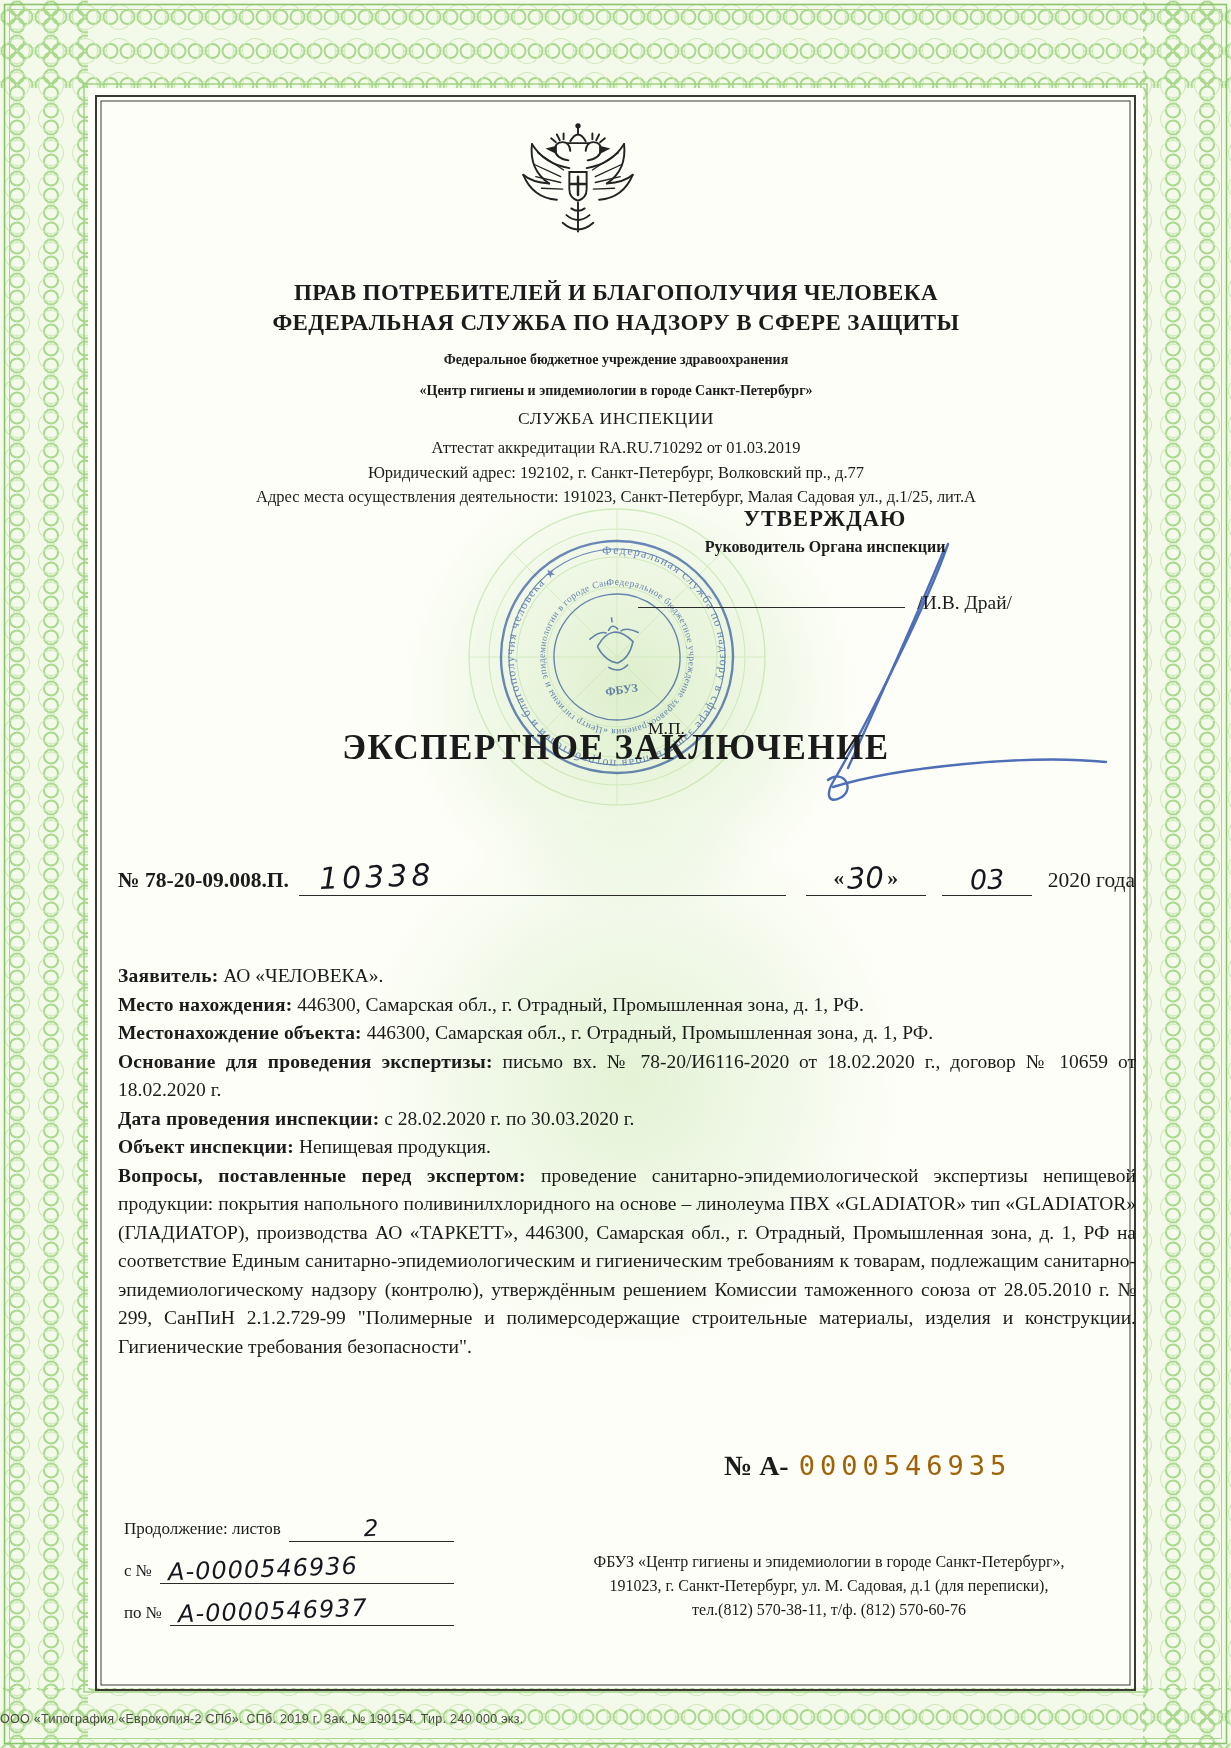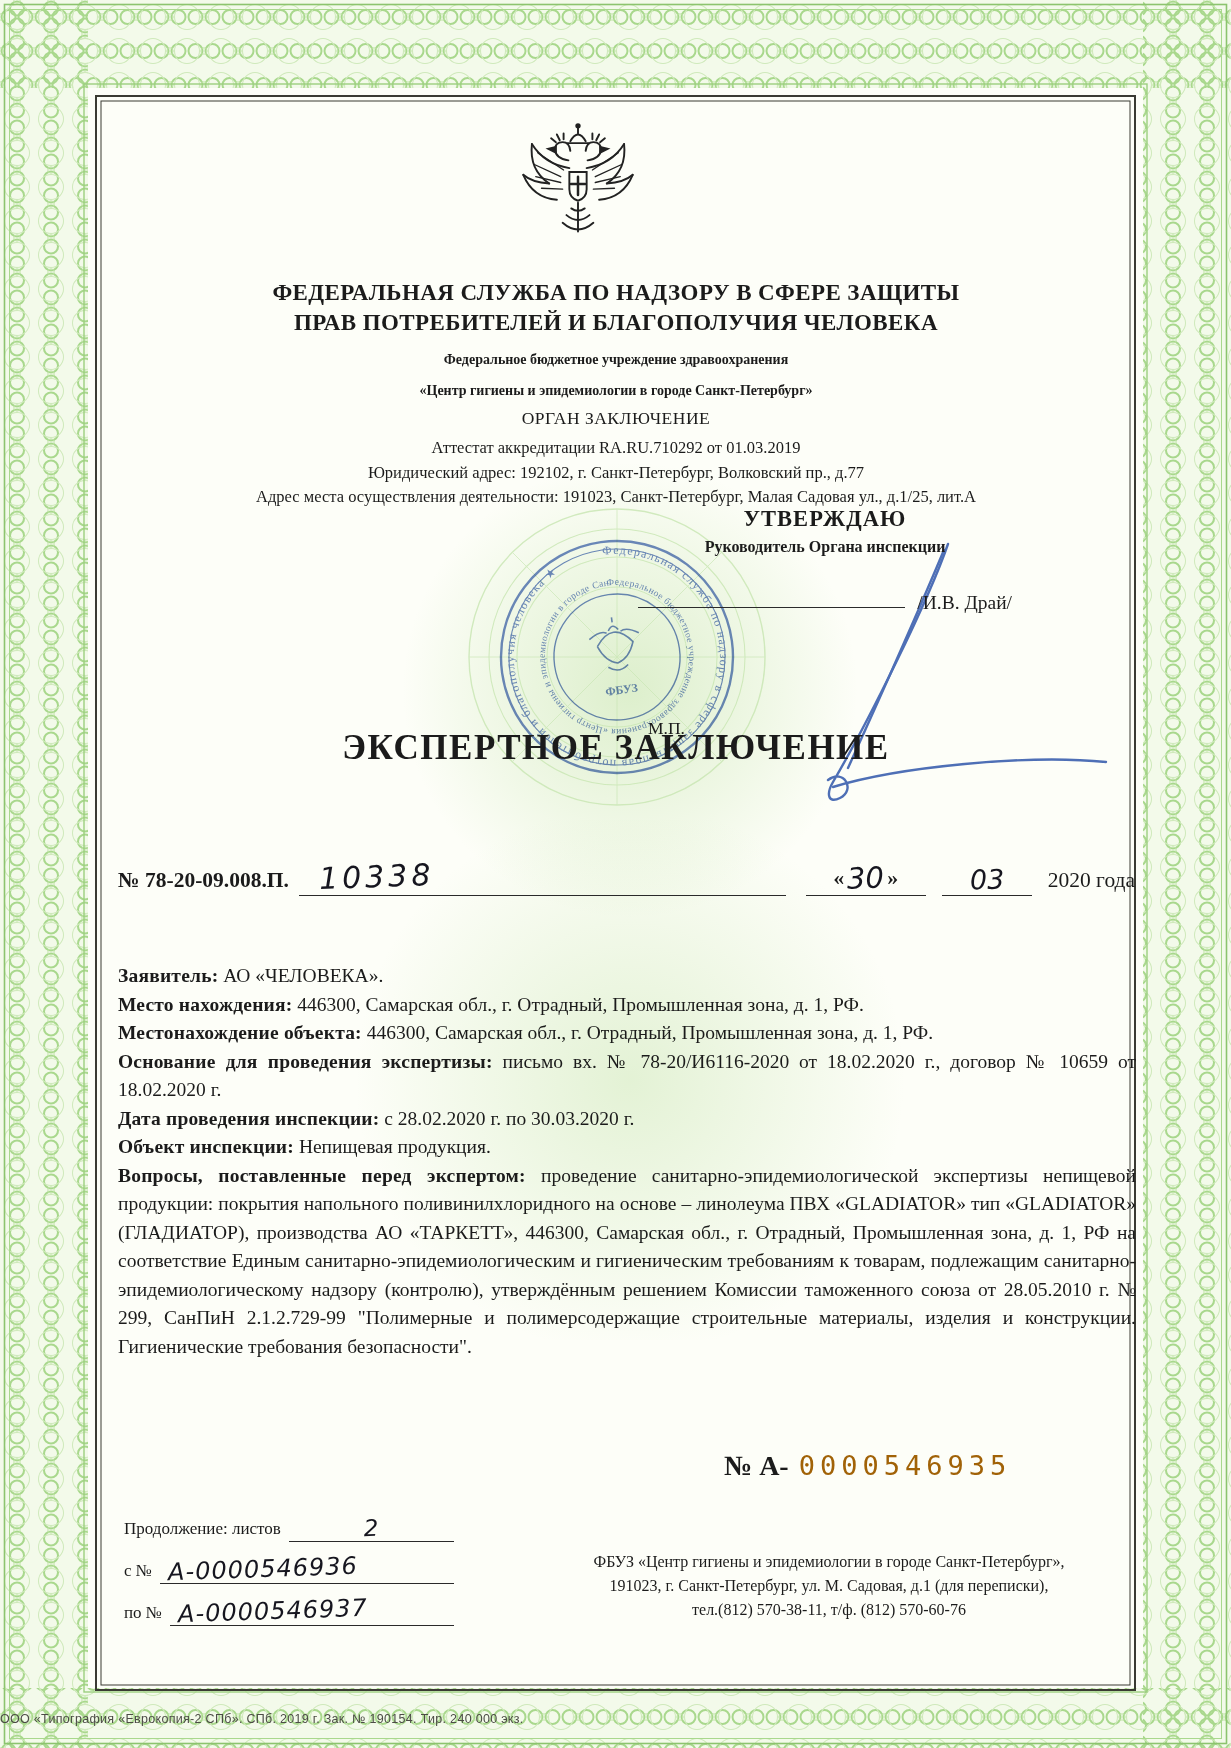--- a/index.html
+++ b/index.html
@@ -149,28 +149,28 @@
       <path d="M56 52 H74 V70 Q74 79 65 82 Q56 79 56 70 Z"></path>
       <path d="M65 57 V76 M57.5 64.5 H72.5" stroke-width="2.6"></path>
       <path d="M58 90 Q65 95 72 90"></path>
         <path d="M53 97 Q65 107 77 97"></path>
         <path d="M49 105 Q65 119 81 105"></path>
       <path d="M65 84 V114"></path>
     </g>
   </svg>
 
   <div class="hdr agency abs">
+    <div>ПРАВ ПОТРЕБИТЕЛЕЙ И БЛАГОПОЛУЧИЯ ЧЕЛОВЕКА</div>
     <div>ФЕДЕРАЛЬНАЯ СЛУЖБА ПО НАДЗОРУ В СФЕРЕ ЗАЩИТЫ</div>
-    <div>ПРАВ ПОТРЕБИТЕЛЕЙ И БЛАГОПОЛУЧИЯ ЧЕЛОВЕКА</div>
   </div>
   <div class="hdr inst abs">
     <div>Федеральное бюджетное учреждение здравоохранения</div>
     <div>«Центр гигиены и эпидемиологии в городе Санкт-Петербург»</div>
   </div>
-  <div class="hdr division abs">ОРГАН ЗАКЛЮЧЕНИЕ</div>
+  <div class="hdr division abs">СЛУЖБА ИНСПЕКЦИИ</div>
   <div class="hdr accred abs">Аттестат аккредитации RA.RU.710292 от 01.03.2019</div>
   <div class="hdr addr1 abs">Юридический адрес: 192102, г. Санкт-Петербург, Волковский пр., д.77</div>
   <div class="hdr addr2 abs">Адрес места осуществления деятельности: 191023, Санкт-Петербург, Малая Садовая ул., д.1/25, лит.А</div>
 
   <svg class="stamp-rosette" width="310" height="310" viewBox="0 0 310 310" aria-hidden="true">
     <g stroke="#c8e6b2" fill="none">
       <circle cx="155" cy="155" r="148" stroke-width="1.4"></circle>
       <circle cx="155" cy="155" r="128" stroke-width="1.1"></circle>
       <circle cx="155" cy="155" r="100" stroke-width="1.1"></circle>
       <circle cx="155" cy="155" r="70" stroke-width="1"></circle>

